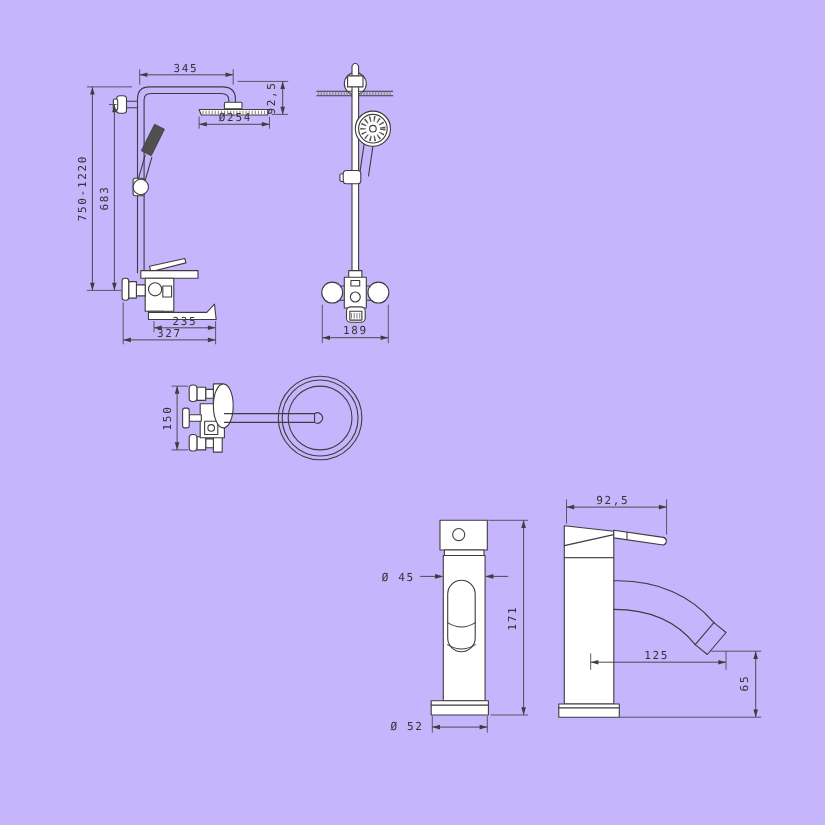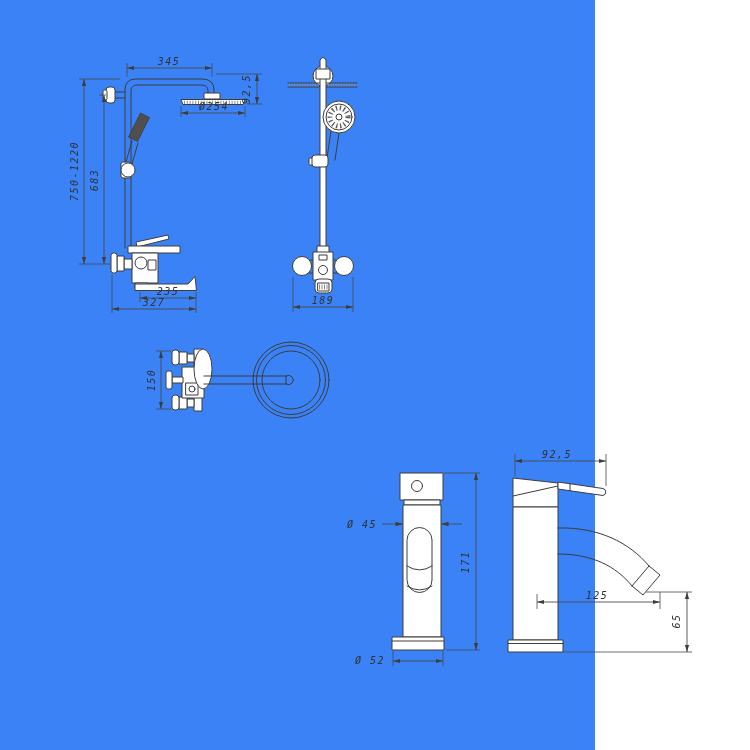--- a/index.html
+++ b/index.html
@@ -1,16 +1,16 @@
 <!DOCTYPE html>
 <html><head>
 <meta charset="utf-8">
 <style>
   html,body{margin:0;padding:0;background:#ffffff;}
-  #sheet{width:595px;height:750px;background:#3b82f6;position:relative;font-style:italic;}
+  #sheet{width:750px;height:750px;background:#c4b5fd;position:relative;}
   svg{display:block;}
   .p{fill:none;stroke:#3d3d3d;stroke-width:1;stroke-linejoin:round;stroke-linecap:round;}
   .pw{fill:#ffffff;stroke:#3d3d3d;stroke-width:1;stroke-linejoin:round;}
   .dk{fill:#4f4f4f;stroke:#3d3d3d;stroke-width:0.8;}
   .ext{fill:none;stroke:#4a4a4a;stroke-width:0.8;}
   g[data-dim] line{stroke:#4a4a4a;stroke-width:0.9;}
   .arrow{fill:#3d3d3d;stroke:none;}
   .hatch{fill:none;stroke:#8a8a8a;}
   .ticks{fill:none;stroke:#5a5a5a;}
   text.dim{font-family:"DejaVu Sans Mono","Liberation Mono",monospace;font-size:10px;fill:#333333;letter-spacing:1.5px;text-anchor:middle;}

